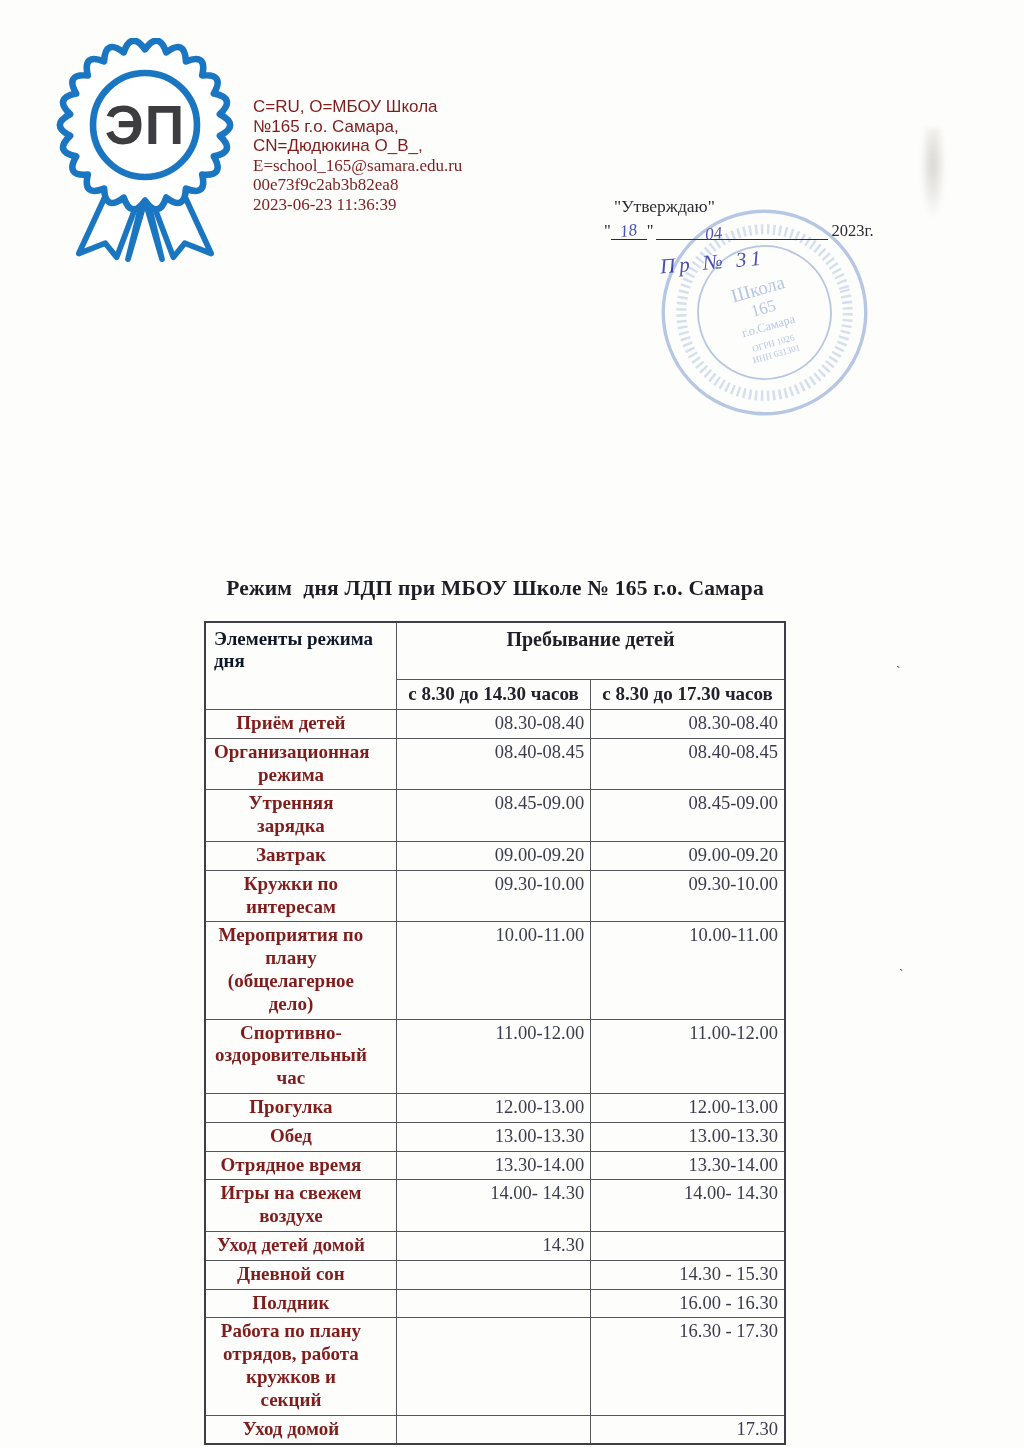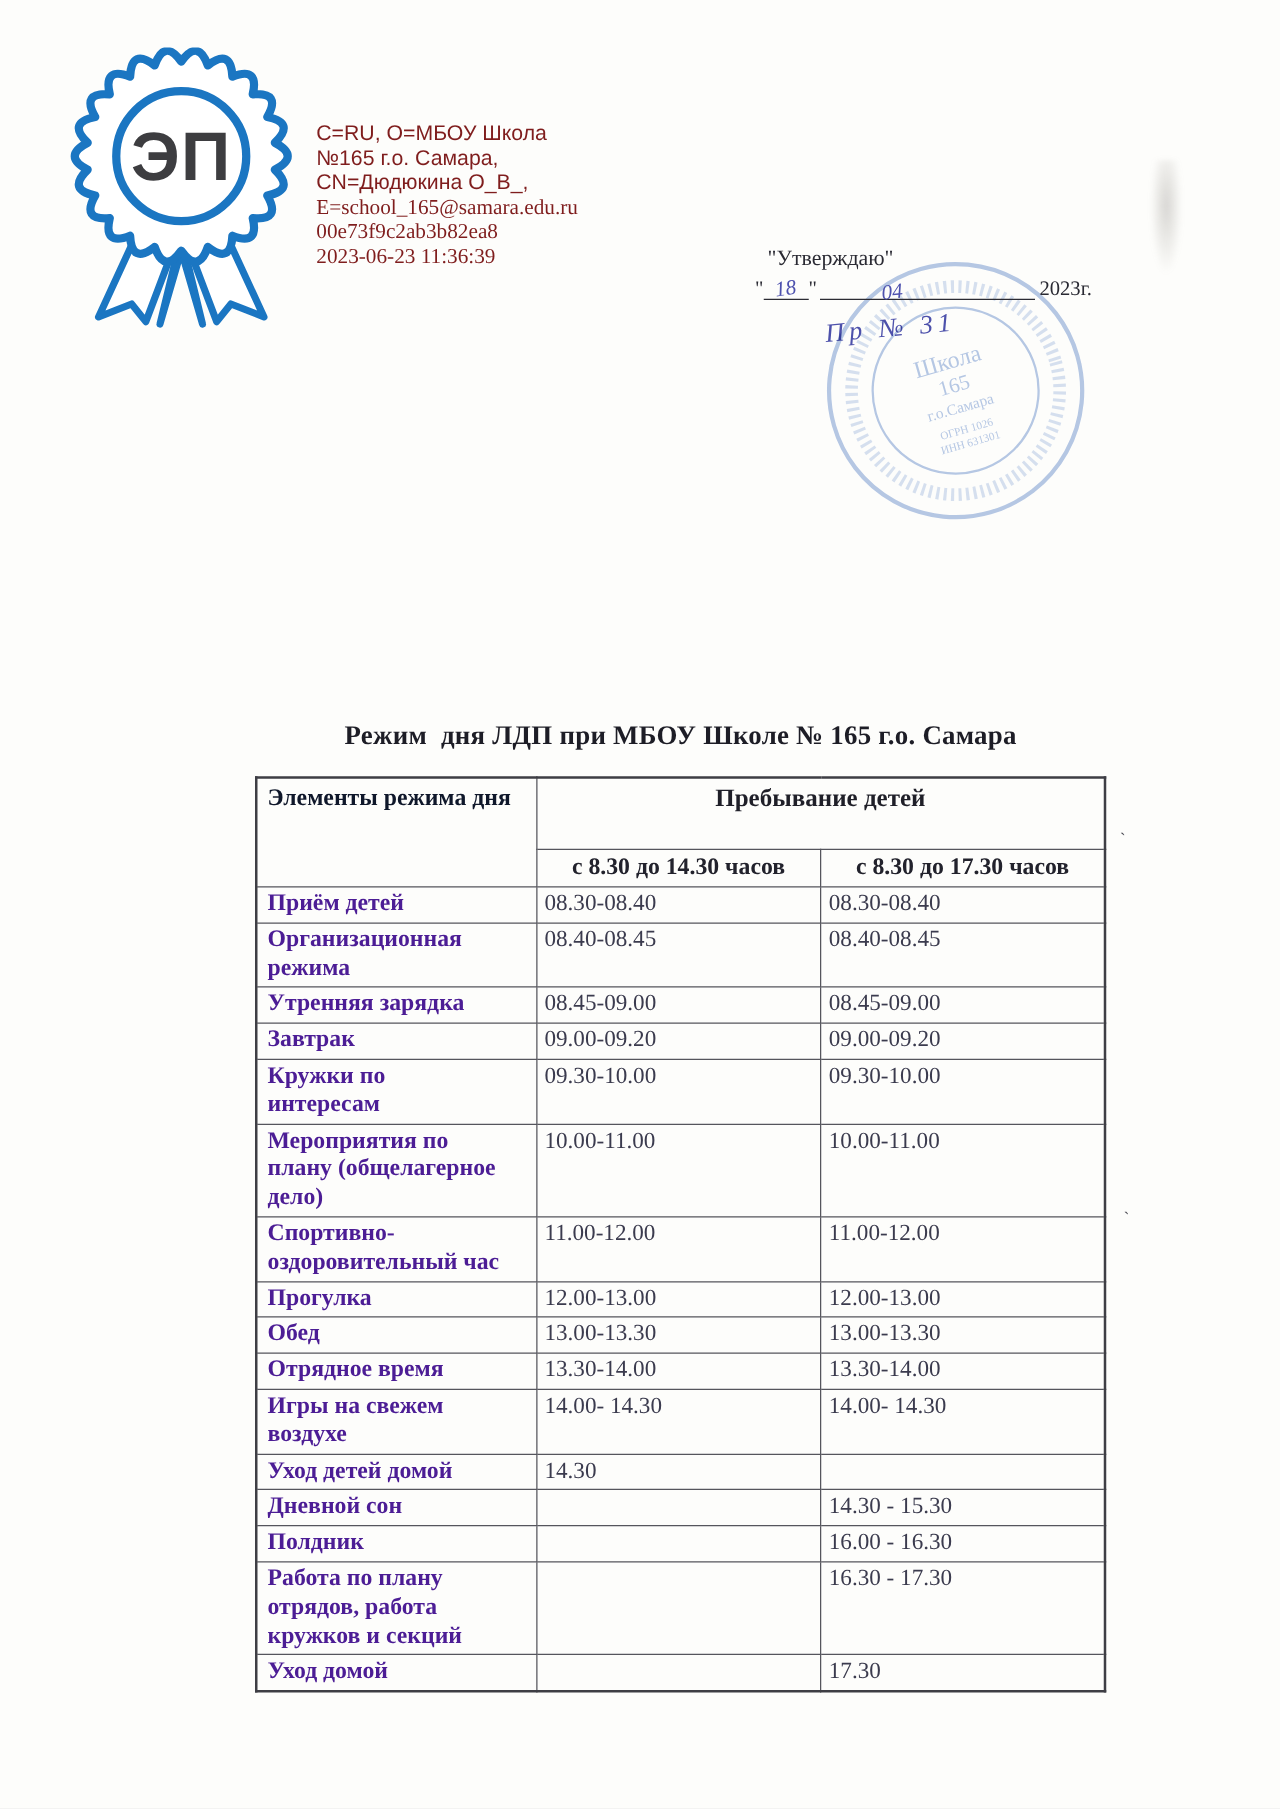--- a/index.html
+++ b/index.html
@@ -32,34 +32,34 @@
   .sig-name{position:absolute;left:122px;top:6px;}
   .date-row{position:relative;margin-top:3px;padding-left:6px;font-size:16.5px;height:22px;}
   .u-day{display:inline-block;width:36px;border-bottom:1.5px solid #2b2b33;text-align:center;height:19px;}
   .u-month{display:inline-block;width:172px;border-bottom:1.5px solid #2b2b33;text-align:center;height:19px;margin:0 4px 0 2px;}
   .hand{color:#4d51ae;font-style:italic;font-family:"Liberation Serif",serif;display:inline-block;}
   .u-day .hand{transform:rotate(-8deg);font-size:17px;}
   .u-month .hand{transform:rotate(-6deg) translateX(-28px);font-size:17px;}
   .order{margin-top:7px;margin-left:62px;font-size:21px;letter-spacing:4px;transform:rotate(-5deg);mix-blend-mode:multiply;}
 
   
-  .content{position:absolute;left:204px;top:576px;width:681px;}
+  .content{position:absolute;left:204px;top:576px;width:582px;}
   .title{font-size:21.5px;font-weight:700;text-align:center;margin:0 0 20px 0;
     white-space:pre-wrap;color:#1d1d26;letter-spacing:.2px;}
 
   
   table.sched{border-collapse:collapse;width:100%;table-layout:fixed;
     border:2.2px solid #3e3e44;}
   table.sched th,table.sched td{border:1.5px solid #55555c;vertical-align:top;}
   th.c1h{width:33%;text-align:left;padding:5px 8px;font-size:19px;color:#0f172a;}
   th.grp{text-align:center;padding:5px 8px 28px 8px;font-size:20px;color:#1f1f28;}
   th.sub{width:33.7%;text-align:center;padding:3px 4px;font-size:19px;height:30px;color:#22222c;}
-  td.lbl{font-weight:700;text-align:left;padding:2px 28px 3px 8px;font-size:19px;
-    line-height:1.2;color:#4c1d95;}
-  td.tm{text-align:left;padding:2px 6px 3px 6px;font-size:18.5px;color:#3b3b4e;line-height:1.2;}
+  td.lbl{font-weight:700;text-align:center;padding:2px 28px 3px 8px;font-size:19px;
+    line-height:1.2;color:#7f1d1d;}
+  td.tm{text-align:right;padding:2px 6px 3px 6px;font-size:18.5px;color:#3b3b4e;line-height:1.2;}
   thead tr.r1{height:50px;}
 
   
   .smudge{position:absolute;left:920px;top:128px;width:26px;height:92px;
     background:radial-gradient(ellipse at 50% 40%, rgba(120,115,108,.28), rgba(120,115,108,0) 70%);
     filter:blur(2px);}
   .tick{position:absolute;color:#4a4a52;font-size:13px;}
   .tick.t1{left:896px;top:663px;}
   .tick.t2{left:899px;top:966px;}
 </style>

